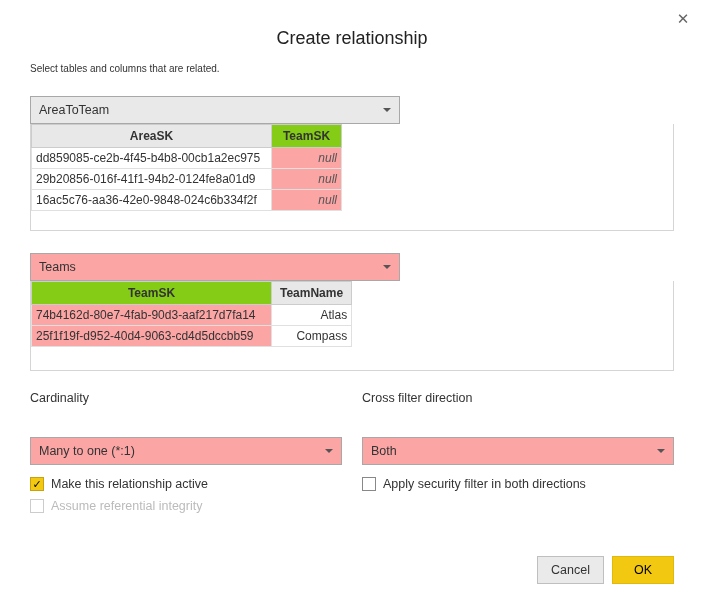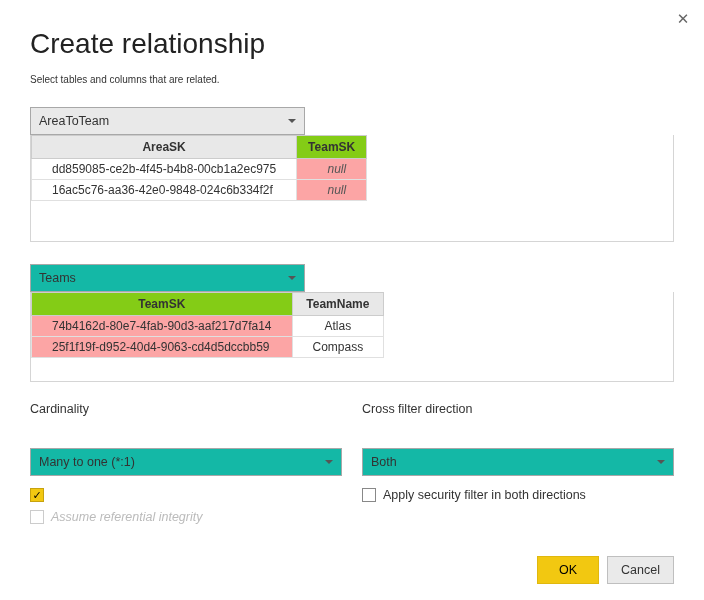--- a/index.html
+++ b/index.html
@@ -11,34 +11,35 @@
       color: #333;
       position: relative;
       padding: 14px 30px 18px 30px;
     }
     .close {
       position: absolute; top: 10px; right: 12px;
       font-size: 15px; color: #666; cursor: pointer;
       width: 18px; height: 18px; text-align: center; line-height: 18px;
     }
     h1 {
-      font-size: 28px; font-weight: 300; color: #222;
+      font-size: 18px; font-weight: 300; color: #222;
       margin: 14px 0 14px 0;
+      text-align: center;
     }
     .subtitle { font-size: 10px; color: #333; margin-bottom: 22px; }
     .select {
       height: 28px; line-height: 26px;
       border: 1px solid #a8a8a8;
       background: #e9e9e9;
       padding: 0 26px 0 8px;
       font-size: 12.5px; color: #333;
       position: relative;
       cursor: pointer;
     }
-    .select.white { background: #14b8a6; }
+    .select.white { background: #fca5a5; }
     .select .caret {
       position: absolute; right: 8px; top: 50%; transform: translateY(-50%);
       width: 0; height: 0;
       border-left: 4px solid transparent;
       border-right: 4px solid transparent;
       border-top: 4px solid #555;
     }
     .table-frame {
       border: 1px solid #d5d5d5; border-top: none;
       height: 107px; overflow: hidden; background: #fff;
@@ -48,59 +49,59 @@
       font-size: 12px;
     }
     table.preview th {
       background: #e8e8e8;
       border: 1px solid #ccc;
       font-weight: 700; color: #333;
       padding: 4px 8px; text-align: center;
     }
     table.preview td {
       border: 1px solid #e0e0e0;
-      padding: 3px 20px;
+      padding: 3px 4px;
       white-space: nowrap;
     }
     table.preview .sel-col { background: #fca5a5; }
     table.preview .null { font-style: italic; color: #565656; text-align: right; }
     table.preview th.sel-col { background: #84cc16; }
-    table.preview td.teamname { text-align: center; }
+    table.preview td.teamname { text-align: right; }
     .section-gap { height: 22px; }
     .labels-row { display: flex; gap: 20px; margin-top: 20px; margin-bottom: 6px; justify-content: space-between; }
     .half { flex: 1 1 0; }
     .field-label { font-size: 12.5px; color: #333; margin-bottom: 4px; display: block; }
     .selects-row { display: flex; gap: 20px; margin-top: 28px; }
     .checks { display: flex; gap: 20px; margin-top: 12px; }
     .check-col { flex: 1 1 0; }
     .chk {
       display: flex; align-items: center; gap: 7px;
       font-size: 12.5px; color: #333; margin-bottom: 8px;
       cursor: pointer;
     }
-    .chk.disabled { color: #bbb; cursor: default; font-style: italic; }
+    .chk.disabled { color: #bbb; cursor: default; }
     .box {
       width: 14px; height: 14px; border: 1px solid #888;
       display: inline-flex; align-items: center; justify-content: center;
       font-size: 11px; line-height: 1; color: #333;
     }
     .box.checked { background: #f2c811; border-color: #c7a20e; color: #000; }
     .box.disabled { border-color: #ccc; }
     .buttons {
       position: absolute; bottom: 16px; right: 30px;
       display: flex; gap: 8px;
     }
     .btn {
       min-width: 62px; height: 28px; line-height: 26px;
       padding: 0 13px; font-size: 12.5px; text-align: center;
       border: 1px solid #bfbfbf; background: #eaeaea; color: #333;
       cursor: pointer;
     }
     .btn.primary { background: #f2c811; border-color: #e0b80e; color: #000; }
-    .select.sel1 { width: 275px; }
+    .select.sel1 { width: 370px; }
   </style>
 </head>
 <body>
 
 <div class="close">✕</div>
 
 <h1>Create relationship</h1>
 <div class="subtitle">Select tables and columns that are related.</div>
 
 <div class="select sel1">
@@ -112,20 +113,24 @@
     <tbody>
         <tr>
       <th style="width:240px">AreaSK</th>
       <th class="sel-col" style="width:70px">TeamSK</th>
     </tr>
     <tr>
           <td>dd859085-ce2b-4f45-b4b8-00cb1a2ec975</td>
           <td class="sel-col null">null</td>
         </tr>
     <tr>
+          <td>29b20856-016f-41f1-94b2-0124fe8a01d9</td>
+          <td class="sel-col null">null</td>
+        </tr>
+    <tr>
           <td>16ac5c76-aa36-42e0-9848-024c6b334f2f</td>
           <td class="sel-col null">null</td>
         </tr>
   </tbody>
     </table>
 </div>
 
 <div class="section-gap"></div>
 
 <div class="select sel1 white">
@@ -167,30 +172,31 @@
   <div class="select half white">
     <span>Both</span>
     <span class="caret"></span>
   </div>
 </div>
 
 <div class="checks">
   <div class="check-col">
     <label class="chk">
       <span class="box checked">✓</span>
+      <span>Make this relationship active</span>
     </label>
     <label class="chk disabled">
       <span class="box disabled"></span>
       <span>Assume referential integrity</span>
     </label>
   </div>
   <div class="check-col">
     <label class="chk">
       <span class="box"></span>
       <span>Apply security filter in both directions</span>
     </label>
   </div>
 </div>
 
 <div class="buttons">
+  <div class="btn">Cancel</div>
   <div class="btn primary">OK</div>
-  <div class="btn">Cancel</div>
 </div>
 
 </body></html>

